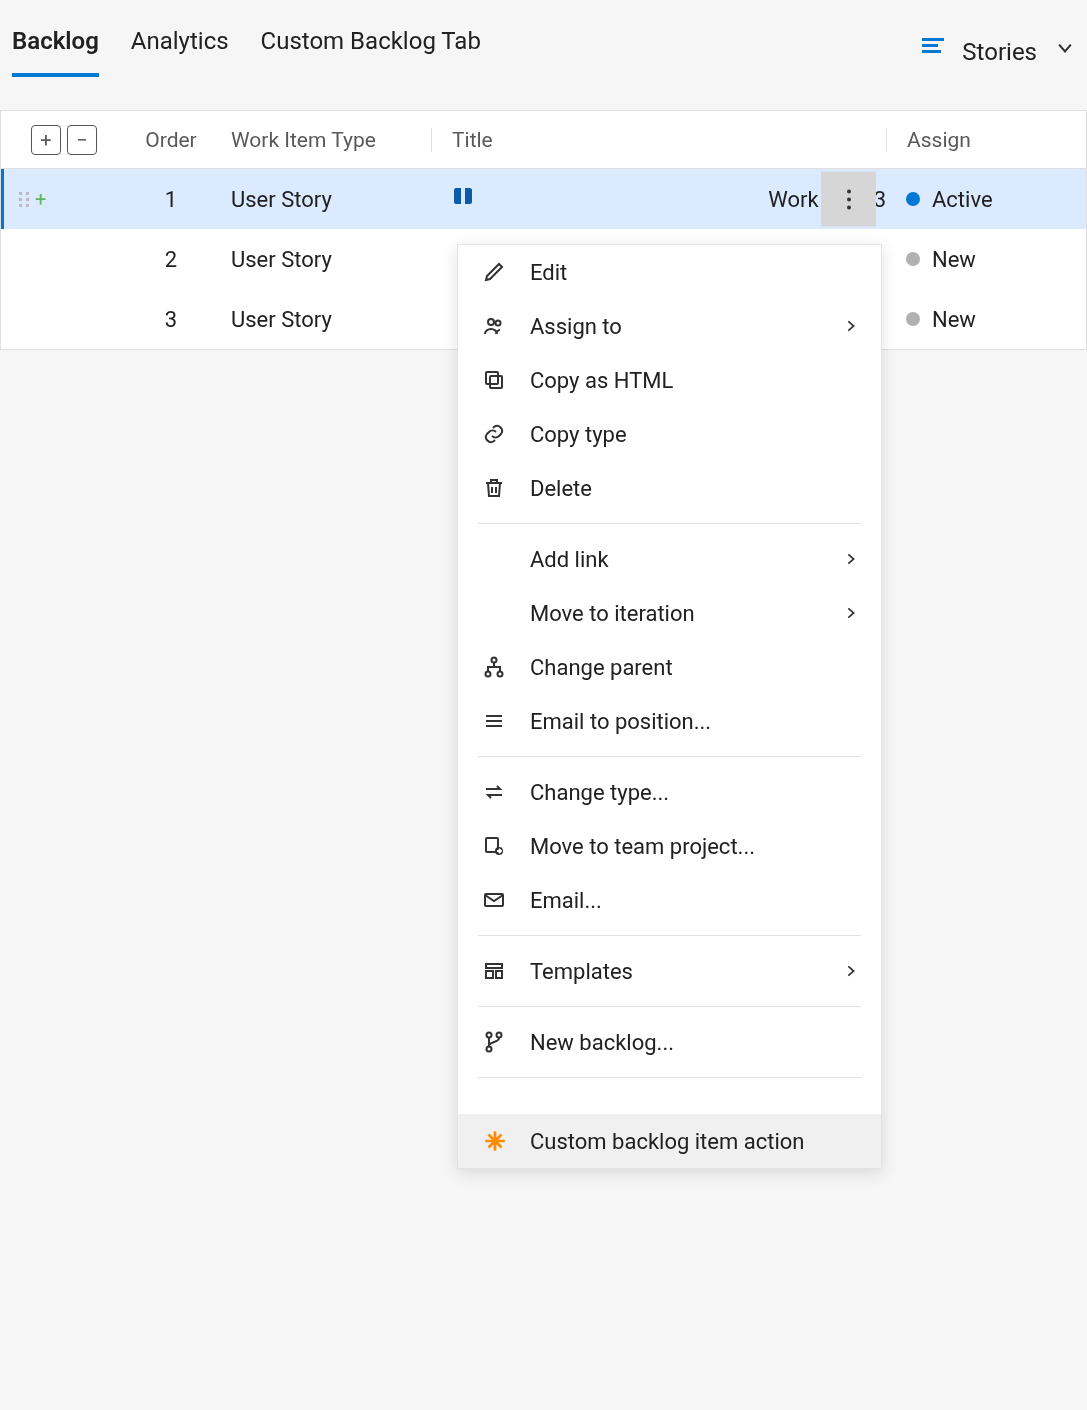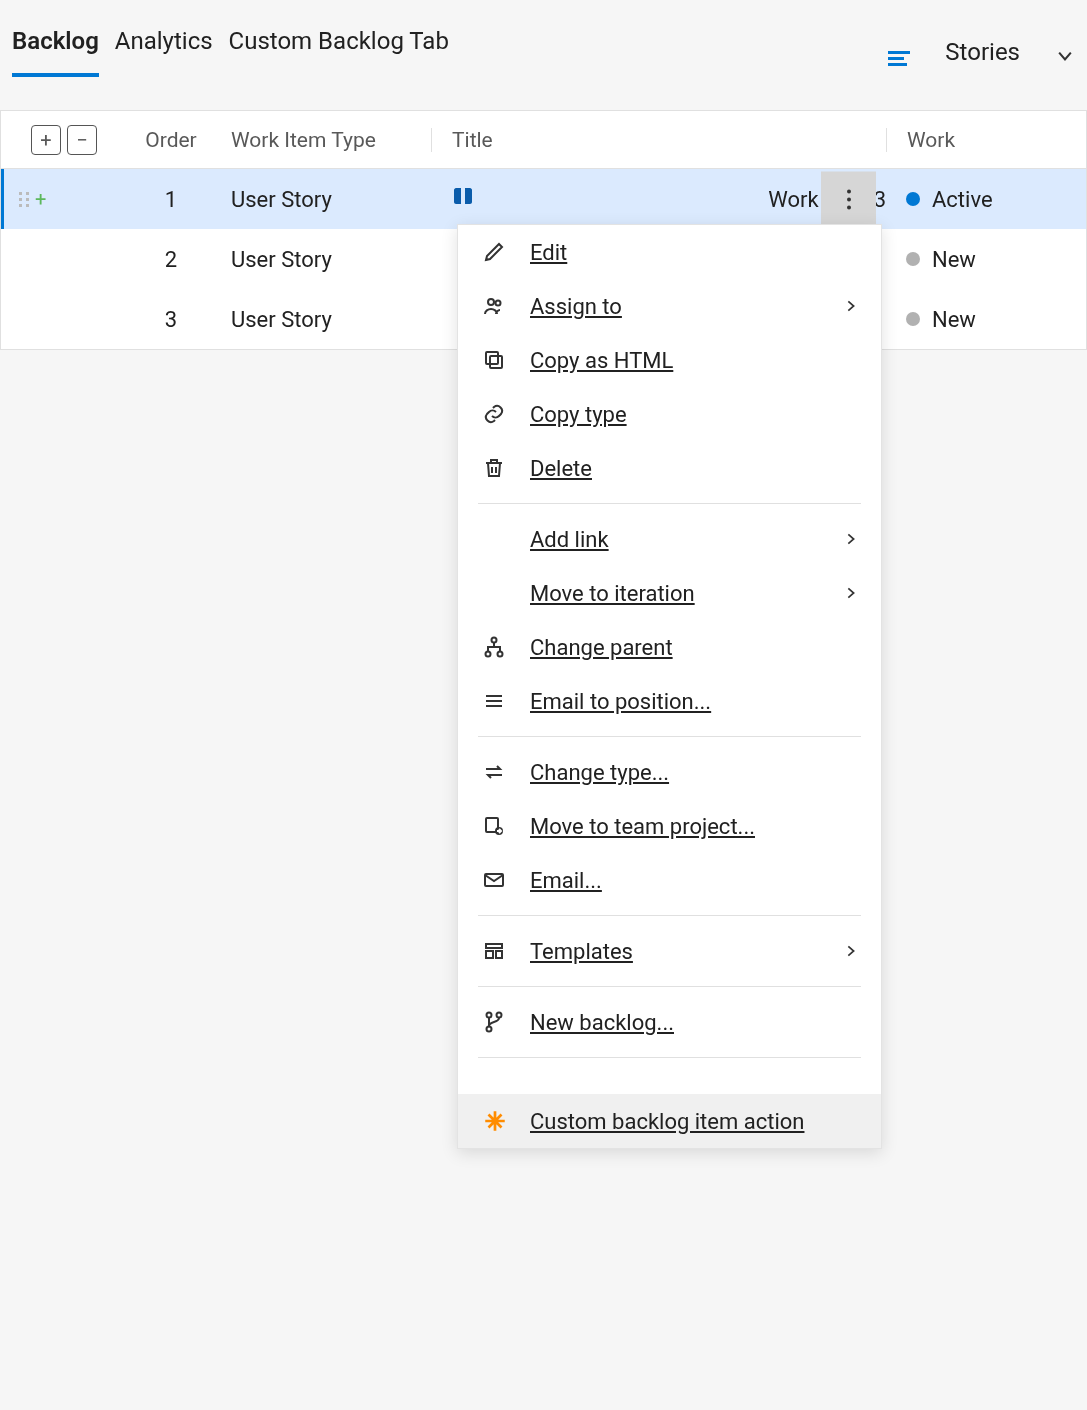--- a/index.html
+++ b/index.html
@@ -1,25 +1,25 @@
 <!DOCTYPE html>
 <html><head>
 <meta charset="utf-8">
 <style>
   * { box-sizing: border-box; }
   html,body { margin:0; padding:0; font-family: "Segoe UI", -apple-system, Roboto, Arial, sans-serif; background:#f6f6f6; color:#212121; }
   #viewport { width:1087px; height:1410px; background:#f6f6f6; overflow:hidden; position:relative; }
 
   
   .tabs-bar { display:flex; align-items:center; padding:24px 12px 0 12px; height:80px; }
-  .tabs { display:flex; gap:16px; }
+  .tabs { display:flex; gap:32px; }
   .tab { font-size:24px; color:#212121; padding-bottom:18px; border-bottom:4px solid transparent; cursor:pointer; }
   .tab.active { font-weight:600; border-bottom:4px solid #0078d4; }
   .spacer { flex:1; }
-  .level-picker { display:flex; align-items:flex-end; gap:35px; cursor:pointer; }
+  .level-picker { display:flex; align-items:flex-start; gap:18px; cursor:pointer; }
   .level-icon { width:22px; display:flex; flex-direction:column; gap:3px; }
   .level-icon span { display:block; height:3px; background:#0078d4; }
   .level-icon span:nth-child(1){width:100%;}
   .level-icon span:nth-child(2){width:70%;}
   .level-icon span:nth-child(3){width:85%;}
   .level-label { font-size:24px; }
   .chevron { width:20px; height:20px; }
   .chevron svg { width:100%; height:100%; }
 
   
@@ -46,21 +46,21 @@
   .book-icon { color:#0a5cab; }
   .more-btn { position:absolute; right:10px; top:50%; transform:translateY(-50%); width:55px; height:55px; background:#d6d6d6; display:flex; align-items:center; justify-content:center; cursor:pointer; }
   .more-dots { display:flex; flex-direction:column; gap:4px; }
   .more-dots i { width:4px; height:4px; background:#333; border-radius:50%; }
   .state-cell { display:flex; align-items:center; gap:12px; padding-left:20px; }
   .state-dot { width:14px; height:14px; border-radius:50%; }
   .state-active { background:#0078d4; }
   .state-new { background:#b1b1b1; }
 
   
-  .context-menu { position:absolute; left:457px; top:224px; width:425px; background:#fff; border:1px solid #e3e3e3; box-shadow:0 4px 16px rgba(0,0,0,.12);text-decoration:underline; }
+  .context-menu { position:absolute; left:457px; top:244px; width:425px; background:#fff; border:1px solid #e3e3e3; box-shadow:0 4px 16px rgba(0,0,0,.12); }
   .menu-item { display:flex; align-items:center; height:54px; padding:0 24px; font-size:22px; cursor:pointer; position:relative; }
   .menu-item.no-icon { padding-left:72px; }
   .menu-item.hover { background:#f0f0f0;margin-top:36px; }
   .menu-icon { width:48px; display:flex; align-items:center; color:#333; }
   .menu-icon svg { width:24px; height:24px; }
   .menu-icon.orange { color:#ff8c00; }
   .menu-sub { position:absolute; right:22px; }
   .menu-sub svg { width:16px; height:16px; }
   .menu-sep { height:1px; background:#e0e0e0; margin:8px 20px; }
   .star svg { width:26px; height:26px; }
@@ -94,21 +94,21 @@
 
   <div class="grid">
     <div class="grid-header">
       <div class="cell col-tools">
         <div class="sq-btn">+</div>
         <div class="sq-btn">−</div>
       </div>
       <div class="cell col-order">Order</div>
       <div class="cell col-type">Work Item Type</div>
       <div class="cell col-title">Title</div>
-      <div class="cell col-state">Work</div>
+      <div class="cell col-state">Assign</div>
     </div>
 
     <div class="grid-row selected">
       <div class="row-handle">
         <span class="drag-dots">
             <i></i>
             <i></i>
             <i></i>
             <i></i>
             <i></i>

